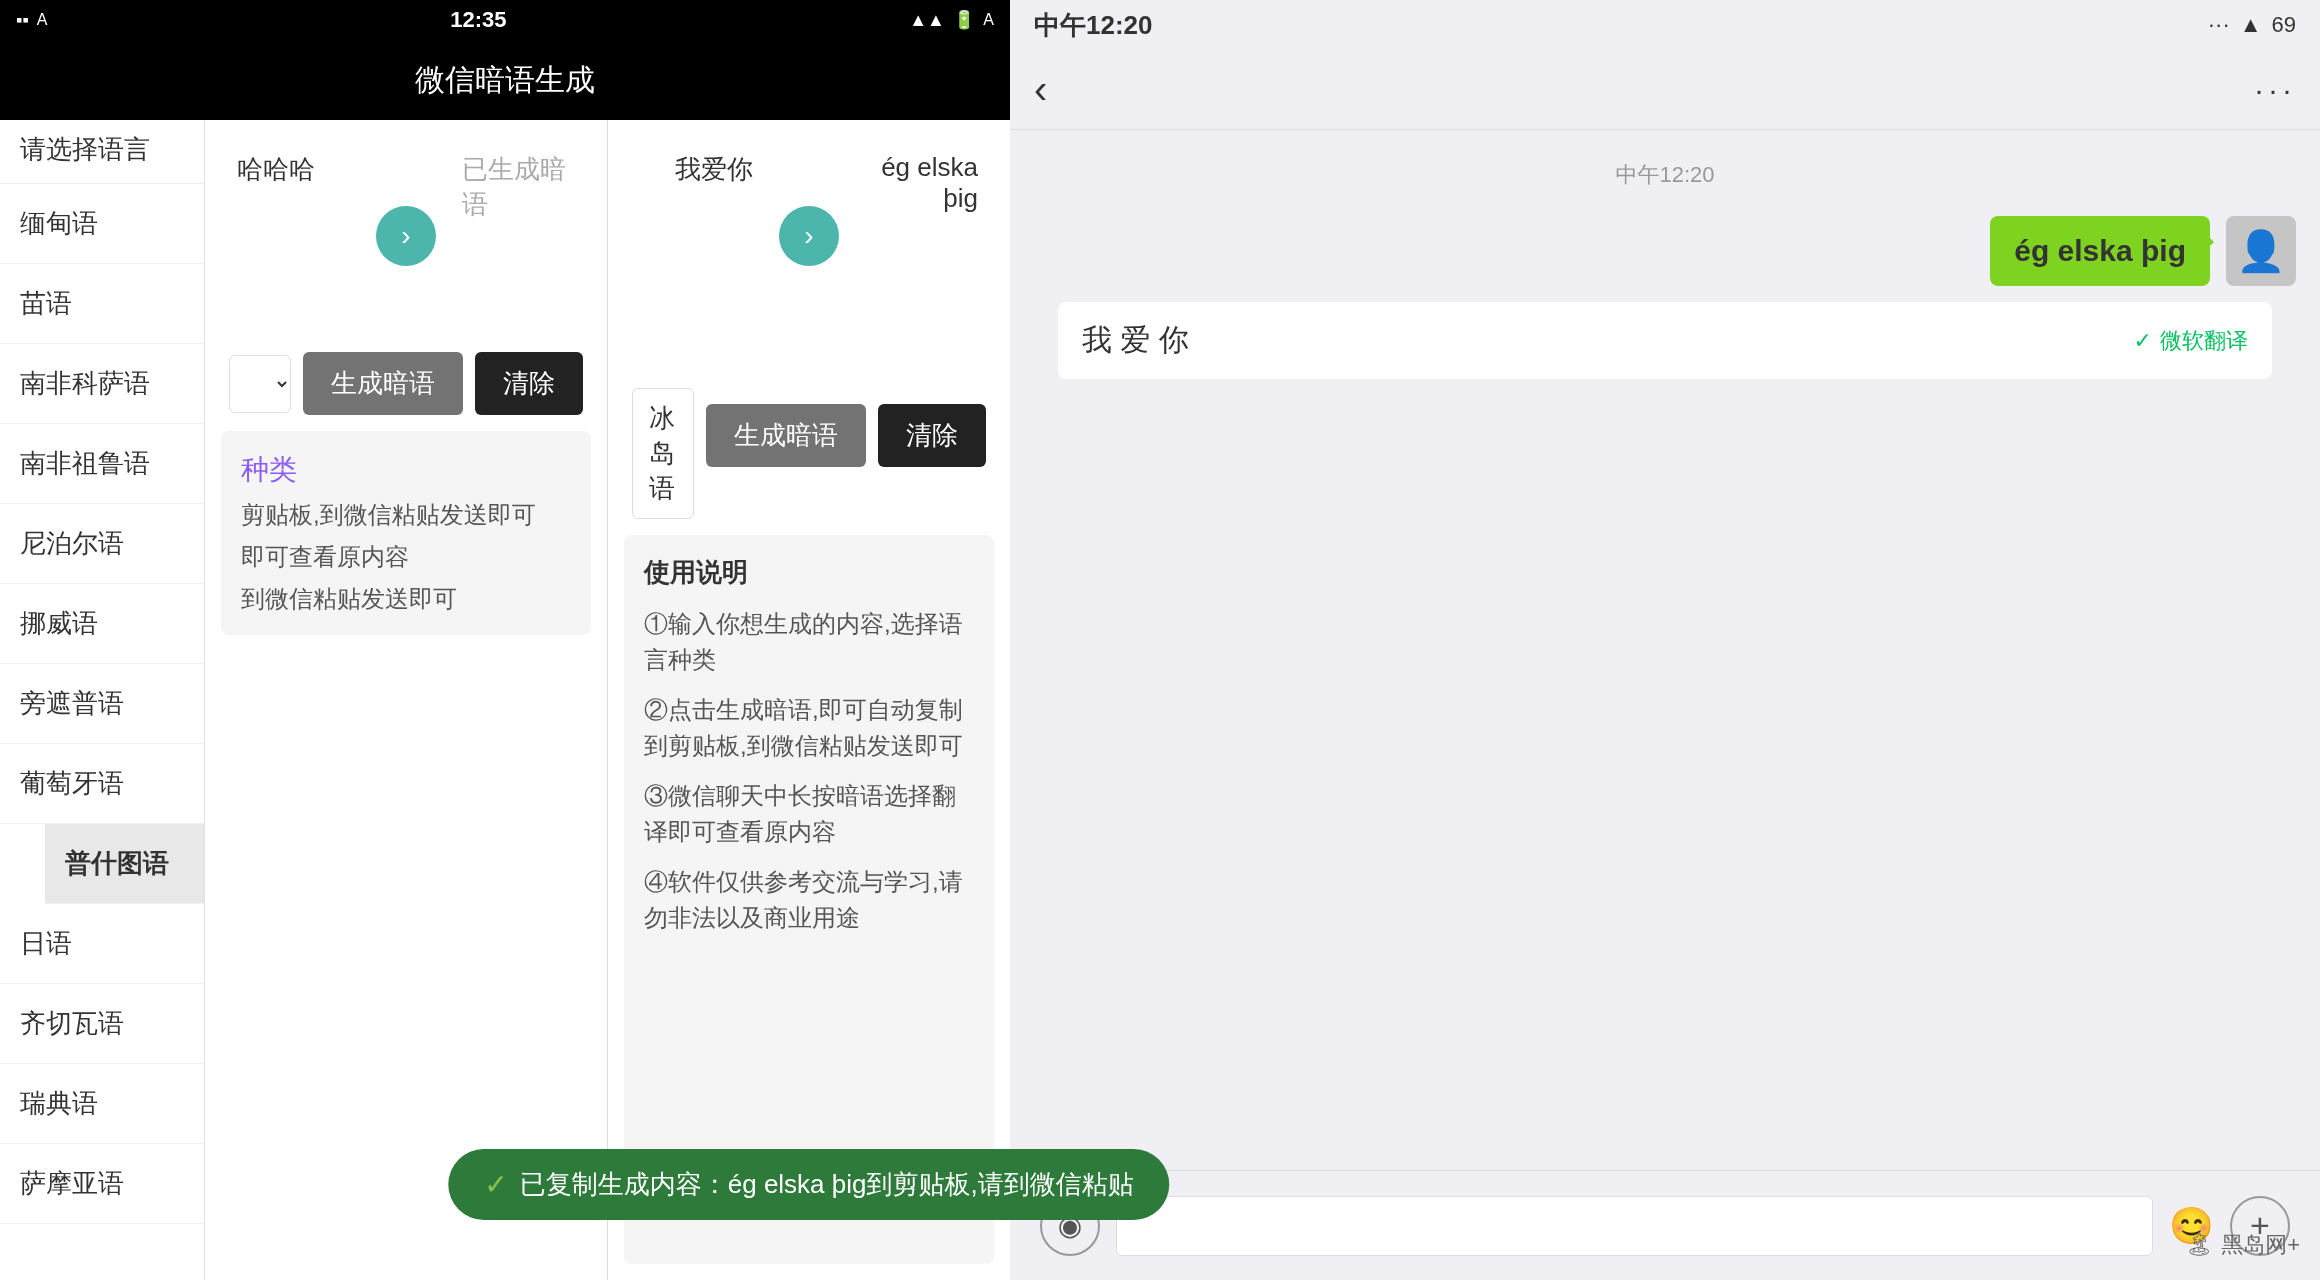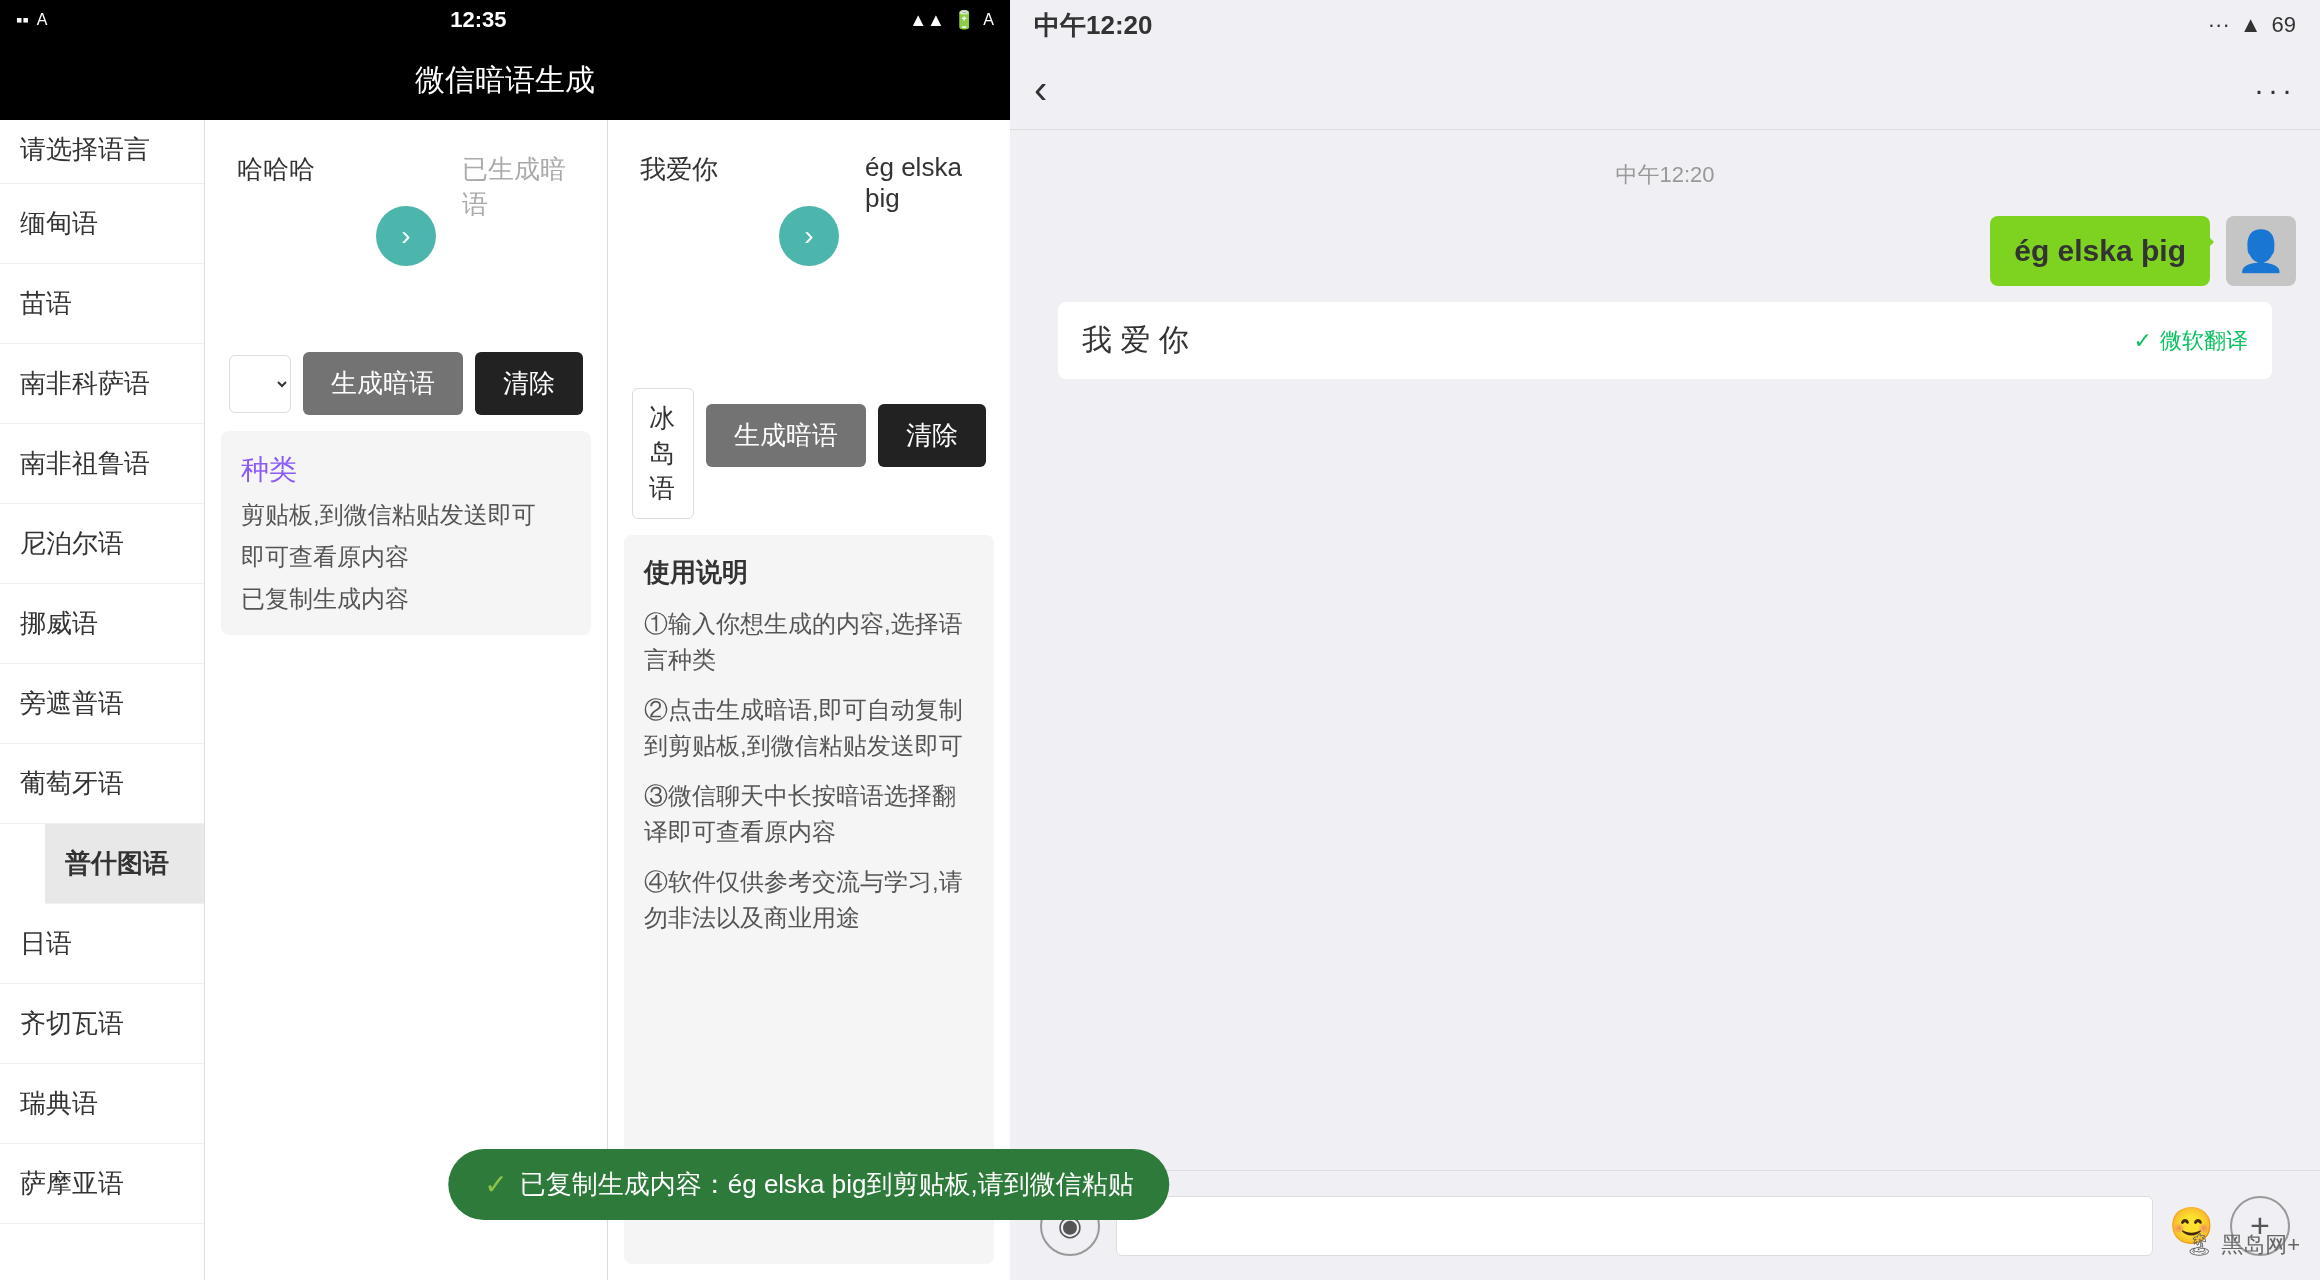--- a/index.html
+++ b/index.html
@@ -465,32 +465,32 @@
           <option></option>
         </select>
         <button class="btn-generate">生成暗语</button>
         <button class="btn-clear">清除</button>
       </div>
 
       <div style="background:#f5f5f5; margin: 0 16px 16px; padding:20px; border-radius:8px; flex:0 0 auto;">
         <div style="font-size:28px; color:#8b5cf6; margin-bottom:10px;">种类</div>
         <div style="font-size:24px; color:#555; margin-bottom:10px;">剪贴板,到微信粘贴发送即可</div>
         <div style="font-size:24px; color:#555; margin-bottom:10px;">即可查看原内容</div>
-        <div style="font-size:24px; color:#555;">已复制生成内容</div>
+        <div style="font-size:24px; color:#555;">到微信粘贴发送即可</div>
       </div>
 
     </div>
 
     <div style="width:1px; background:#ddd; flex-shrink:0;"></div>
 
     <div style="flex:1; display:flex; flex-direction:column; position:relative;">
 
       <div style="display:flex; flex-direction:row; padding:16px 16px 0 16px; gap:0; flex:0 0 auto;">
         <div style="flex:1; display:flex; flex-direction:column;">
-          <div style="display:flex; flex-direction:row; gap:0; align-items:stretch; position:relative;">
+          <div style="display:flex; flex-direction:row; gap:0; align-items:stretch; position:relative;text-align:right;">
             <div class="input-panel">
               <span style="color:#333;font-size:26px;">我爱你</span>
             </div>
             <div style="display:flex;align-items:center;justify-content:center;width:80px;position:relative;">
               <div class="arrow-button">
                 <span>›</span>
               </div>
             </div>
             <div class="output-panel">
               <span style="color:#333;">ég elska þig</span>

